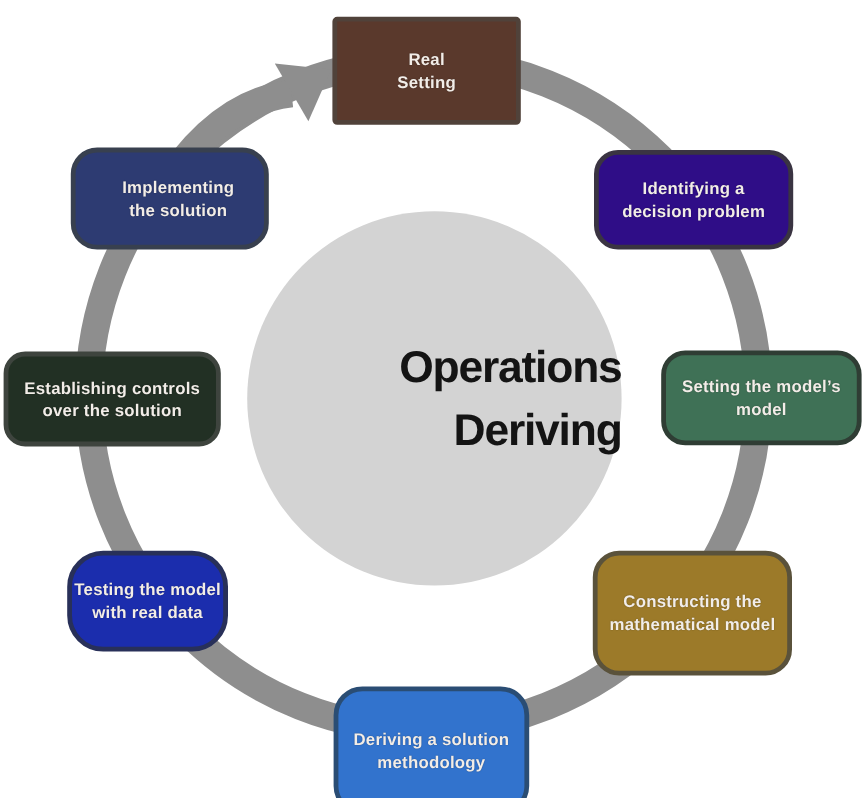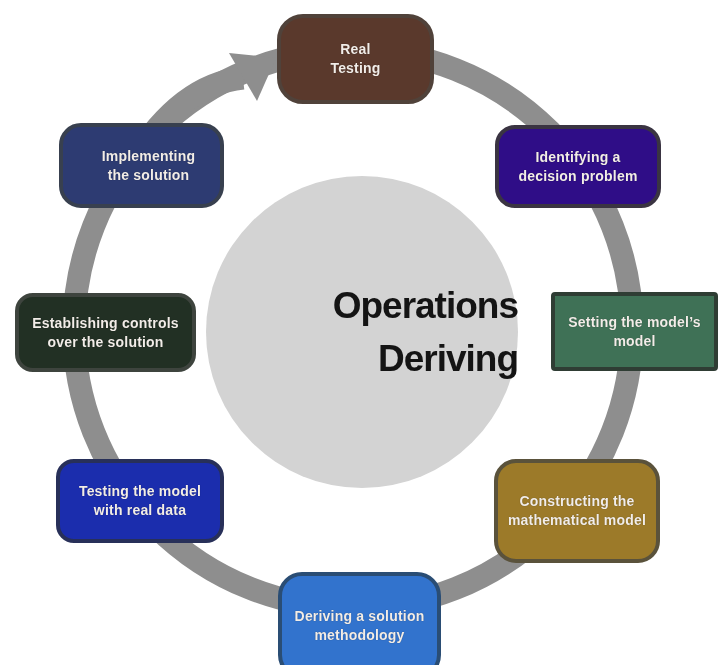--- a/index.html
+++ b/index.html
@@ -20,26 +20,26 @@
   .node{
     position:absolute;box-sizing:border-box;border:4px solid #333;
     display:flex;flex-direction:column;align-items:center;justify-content:center;
     text-align:center;
   }
   .node span{
     color:#f2ede8;font-size:14px;font-weight:bold;line-height:19px;
     letter-spacing:.2px;text-shadow:0 0 1px rgba(0,0,0,.45);
     white-space:nowrap;
   }
-  .n-real{left:277px;top:14px;width:157px;height:90px;border-radius:26px;}
+  .n-real{left:277px;top:14px;width:157px;height:90px;border-radius:4px;}
   .n-identifying{left:495px;top:125px;width:166px;height:83px;border-radius:20px;text-align:right;}
-  .n-setting{left:551px;top:292px;width:167px;height:79px;border-radius:4px;}
+  .n-setting{left:551px;top:292px;width:167px;height:79px;border-radius:20px;}
   .n-constructing{left:494px;top:459px;width:166px;height:104px;border-radius:22px;}
   .n-deriving{left:278px;top:572px;width:163px;height:107px;border-radius:24px;}
-  .n-testing{left:56px;top:459px;width:168px;height:84px;border-radius:18px;justify-content:center;}
+  .n-testing{left:56px;top:459px;width:134px;height:84px;border-radius:30px;justify-content:center;}
   .n-establishing{left:3px;top:293px;width:181px;height:79px;border-radius:18px;}
   .n-implementing{left:59px;top:123px;width:165px;height:85px;border-radius:22px;padding-left:14px;}
 </style>
 </head>
 <body>
 
 <div id="stage">
 
   <svg id="ring-svg" width="720" height="665" viewBox="0 0 720 665">
     <circle cx="353" cy="329" r="279" fill="none" stroke-width="23" style="stroke: rgb(142, 142, 142);"></circle>
@@ -47,21 +47,21 @@
     <polygon points="276,58 229,53 257,101" style="fill: rgb(142, 142, 142);"></polygon>
   </svg>
 
   <div id="center-circle" style="background-color: rgb(211, 211, 211);">
     <div class="center-line" style="color: rgb(20, 20, 20);">Operations</div>
     <div class="center-line" style="color: rgb(20, 20, 20);">Deriving</div>
   </div>
 
   <div class="node n-real" style="background-color: rgb(90, 57, 44); border-color: rgb(80, 66, 58);">
     <span>Real</span>
-    <span>Testing</span>
+    <span>Setting</span>
   </div>
 
   <div class="node n-identifying" style="background-color: rgb(47, 13, 135); border-color: rgb(58, 52, 66);">
     <span>Identifying a</span>
     <span>decision problem</span>
   </div>
 
   <div class="node n-setting" style="background-color: rgb(63, 113, 86); border-color: rgb(47, 61, 52);">
     <span>Setting the model’s</span>
     <span>model</span>
@@ -75,21 +75,21 @@
   <div class="node n-deriving" style="background-color: rgb(50, 115, 205); border-color: rgb(42, 77, 116);">
     <span>Deriving a solution</span>
     <span>methodology</span>
   </div>
 
   <div class="node n-testing" style="background-color: rgb(27, 45, 173); border-color: rgb(40, 48, 89);">
     <span>Testing the model</span>
     <span>with real data</span>
   </div>
 
-  <div class="node n-establishing" style="background-color: rgb(34, 48, 36); border-color: rgb(62, 68, 62); margin-left: 12px;">
+  <div class="node n-establishing" style="background-color: rgb(34, 48, 36); border-color: rgb(62, 68, 62);">
     <span>Establishing controls</span>
     <span>over the solution</span>
   </div>
 
   <div class="node n-implementing" style="background-color: rgb(45, 59, 114); border-color: rgb(56, 64, 79);">
     <span>Implementing</span>
     <span>the solution</span>
   </div>
 
 </div>

